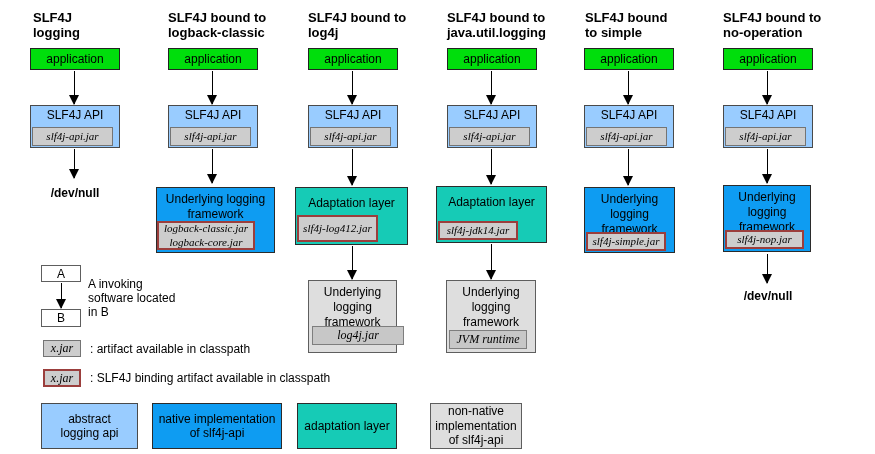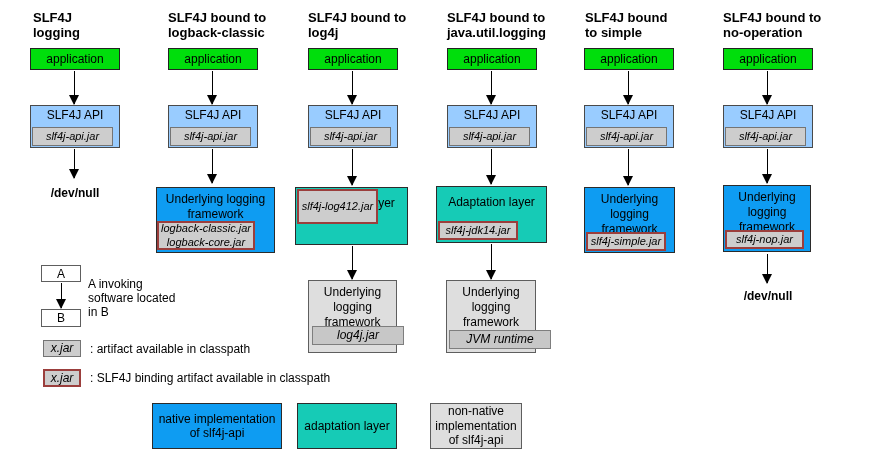--- a/index.html
+++ b/index.html
@@ -3,21 +3,21 @@
 <meta charset="utf-8">
 <style>
   html,body {margin:0; padding:0; background:#ffffff;}
   body {font-family:"Liberation Sans", sans-serif; color:#000;}
   #canvas {position:relative; width:875px; height:454px; background:#ffffff; overflow:hidden;}
   .col-title {position:absolute; font-weight:bold; font-size:13px; line-height:1.18; white-space:pre-line;}
   .box {position:absolute; box-sizing:border-box; display:flex; align-items:center; justify-content:center; text-align:center; font-size:12px; line-height:1.2;}
   .app-box {background:#00DE0C; border:1px solid #222; height:22px;}
   .api-box {background:#99CCFF; border:1px solid #4a4a4a;}
   .api-label {position:absolute; top:0; left:0; right:0; height:18px; display:flex; align-items:center; justify-content:center; font-size:12px;}
-  .chip {position:absolute; box-sizing:border-box; background:#CDCDCD; border:1px solid #747474; font-style:italic; font-size:11px; line-height:1.25; display:flex; align-items:center; justify-content:center; text-align:center; white-space:pre-line;}
+  .chip {position:absolute; box-sizing:border-box; background:#CDCDCD; border:1px solid #747474; font-style:italic; font-size:11px; line-height:1.25; display:flex; align-items:center; justify-content:center; text-align:center; white-space:pre-line;font-family:Liberation Serif, serif;}
   .chip.binding {border:2px solid #9B3E3C;}
   .chip.inner-gray {background:#C7C7C7; border:1px solid #7e7e7e; font-size:12px;}
   .fw-blue  {background:#0E9CF2; border:1px solid #2b2b2b;}
   .fw-teal  {background:#16CBB6; border:1px solid #2b2b2b;}
   .fw-gray  {background:#DEDEDE; border:1px solid #5e5e5e;}
   .fw-label {position:absolute; top:4px; left:0; right:0; text-align:center; font-size:12px; line-height:1.25; white-space:pre-line;}
   .arrow {position:absolute; width:0; border-left:1px solid #000;}
   .arrow::after {content:""; position:absolute; bottom:-1px; left:-6px; width:0; height:0;
                  border-left:5.5px solid transparent; border-right:5.5px solid transparent; border-top:10px solid #000;}
   .terminal {position:absolute; font-weight:bold; font-size:12px; text-align:center;}
@@ -71,21 +71,21 @@
     <span>application</span>
   </div>
   <div class="arrow" style="left:352px; top:71px; height:33px;"></div>
   <div class="box api-box" style="left:308px; top:105px; width:90px; height:43px;">
     <div class="api-label">SLF4J API</div>
     <div class="chip" style="left:1px; bottom:1px; width:81px; height:19px;">slf4j-api.jar</div>
   </div>
   <div class="arrow" style="left:352px; top:149px; height:36px;"></div>
   <div class="box fw-teal" style="left:295px; top:187px; width:113px; height:58px;">
     <div class="fw-label" style="top:8px;">Adaptation layer</div>
-    <div class="chip binding" style="left:1px; bottom:20px; width:81px; height:35px;">slf4j-log412.jar</div>
+    <div class="chip binding" style="left:1px; bottom:2px; width:81px; height:27px;">slf4j-log412.jar</div>
   </div>
   <div class="arrow" style="left:352px; top:246px; height:33px;"></div>
   <div class="box fw-gray" style="left:308px; top:280px; width:89px; height:73px;">
     <div class="fw-label">Underlying
 logging
 framework</div>
     <div class="chip inner-gray" style="left:3px; bottom:7px; width:92px; height:19px;">log4j.jar</div>
   </div>
 
   <div class="col-title" style="left:447px; top:10px;">SLF4J bound to
@@ -101,21 +101,21 @@
   <div class="arrow" style="left:491px; top:149px; height:35px;"></div>
   <div class="box fw-teal" style="left:436px; top:186px; width:111px; height:57px;">
     <div class="fw-label" style="top:8px;">Adaptation layer</div>
     <div class="chip binding" style="left:1px; bottom:2px; width:80px; height:19px;">slf4j-jdk14.jar</div>
   </div>
   <div class="arrow" style="left:491px; top:244px; height:35px;"></div>
   <div class="box fw-gray" style="left:446px; top:280px; width:90px; height:73px;">
     <div class="fw-label">Underlying
 logging
 framework</div>
-    <div class="chip inner-gray" style="left:2px; bottom:3px; width:102px; height:19px;">JVM runtime</div>
+    <div class="chip inner-gray" style="left:2px; bottom:3px; width:78px; height:19px;">JVM runtime</div>
   </div>
 
   <div class="col-title" style="left:585px; top:10px;">SLF4J bound
 to simple</div>
   <div class="box app-box" style="left:584px; top:48px; width:90px;">
     <span>application</span>
   </div>
   <div class="arrow" style="left:628px; top:71px; height:33px;"></div>
   <div class="box api-box" style="left:584px; top:105px; width:90px; height:43px;">
     <div class="api-label">SLF4J API</div>
@@ -154,20 +154,22 @@
   <div class="legend-node" style="left:41px; top:309px; width:40px; height:18px;">B</div>
   <div class="legend-text" style="left:88px; top:277px;">A invoking
 software located
 in B</div>
 
   <div class="chip" style="left:43px; top:340px; width:38px; height:17px; font-size:12px;">x.jar</div>
   <div class="legend-text" style="left:90px; top:342px;">: artifact available in classpath</div>
   <div class="chip binding" style="left:43px; top:369px; width:38px; height:18px; font-size:12px;">x.jar</div>
   <div class="legend-text" style="left:90px; top:371px;">: SLF4J binding artifact available in classpath</div>
 
+  <div class="key-box key-lightblue" style="left:41px; width:97px;">abstract
+logging api</div>
   <div class="key-box key-blue" style="left:152px; width:130px;">native implementation
 of slf4j-api</div>
   <div class="key-box key-teal" style="left:297px; width:100px;">adaptation layer</div>
   <div class="key-box key-gray" style="left:430px; width:92px;">non-native
 implementation
 of slf4j-api</div>
 
 </div>
 
 </body></html>

